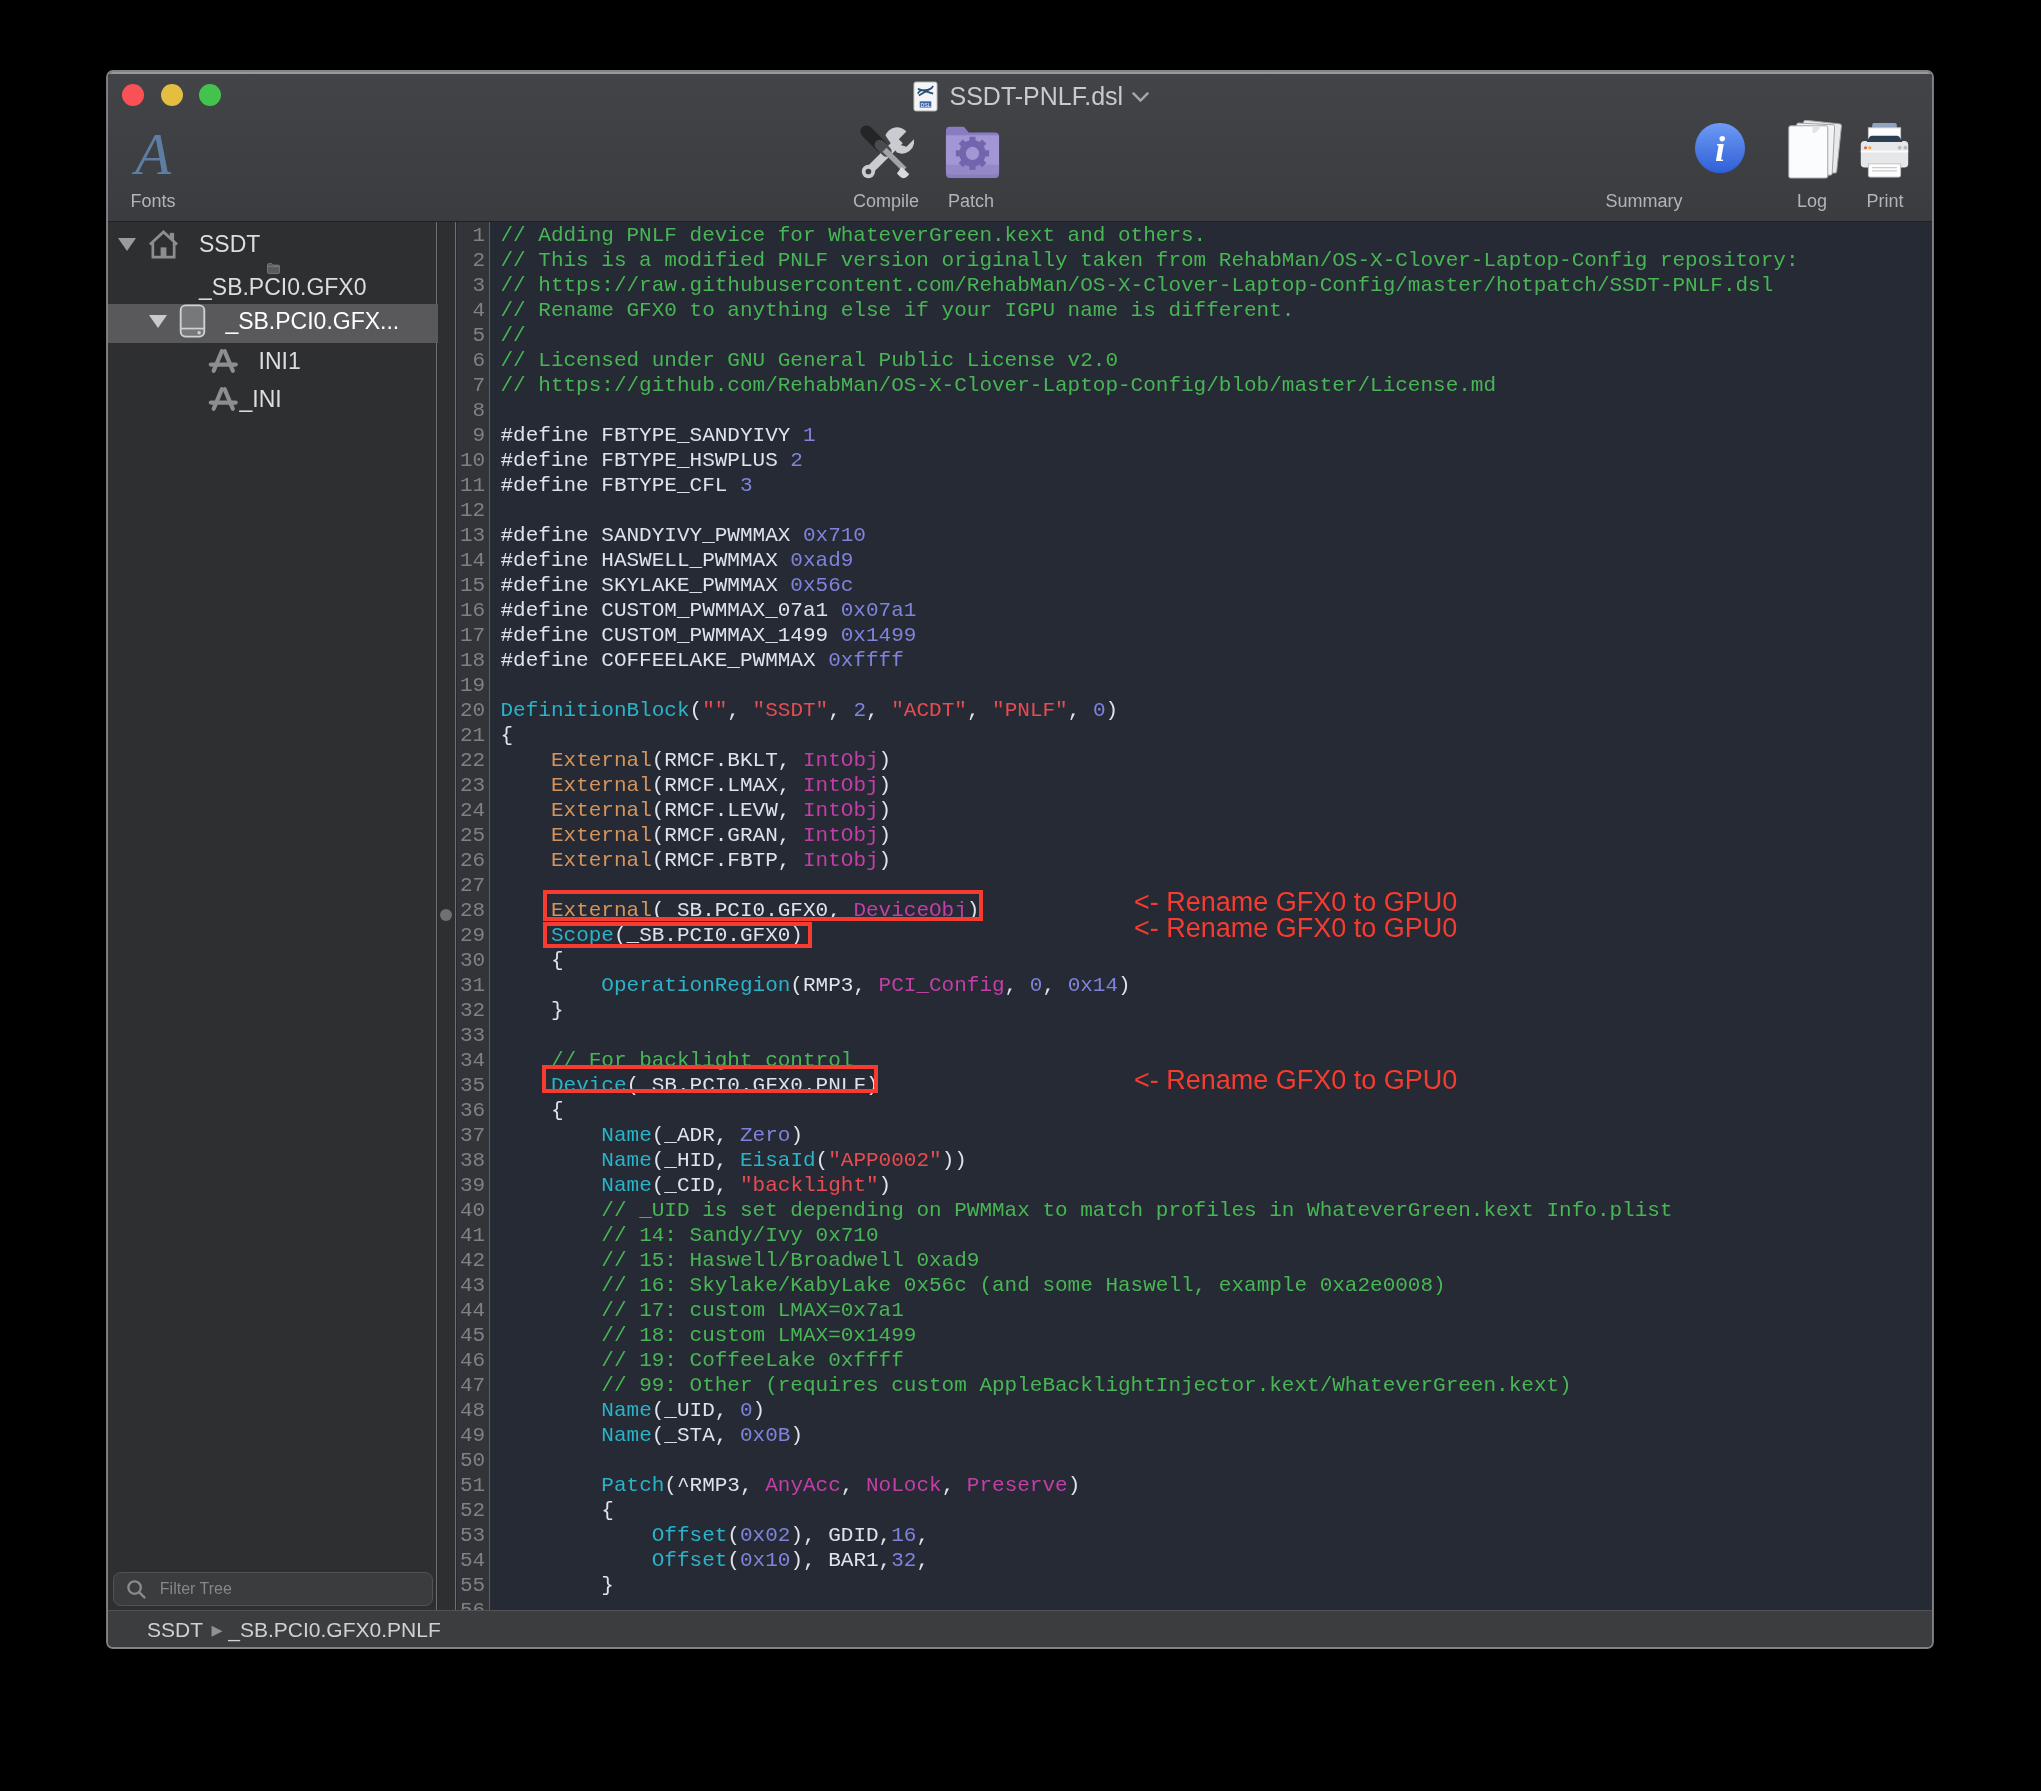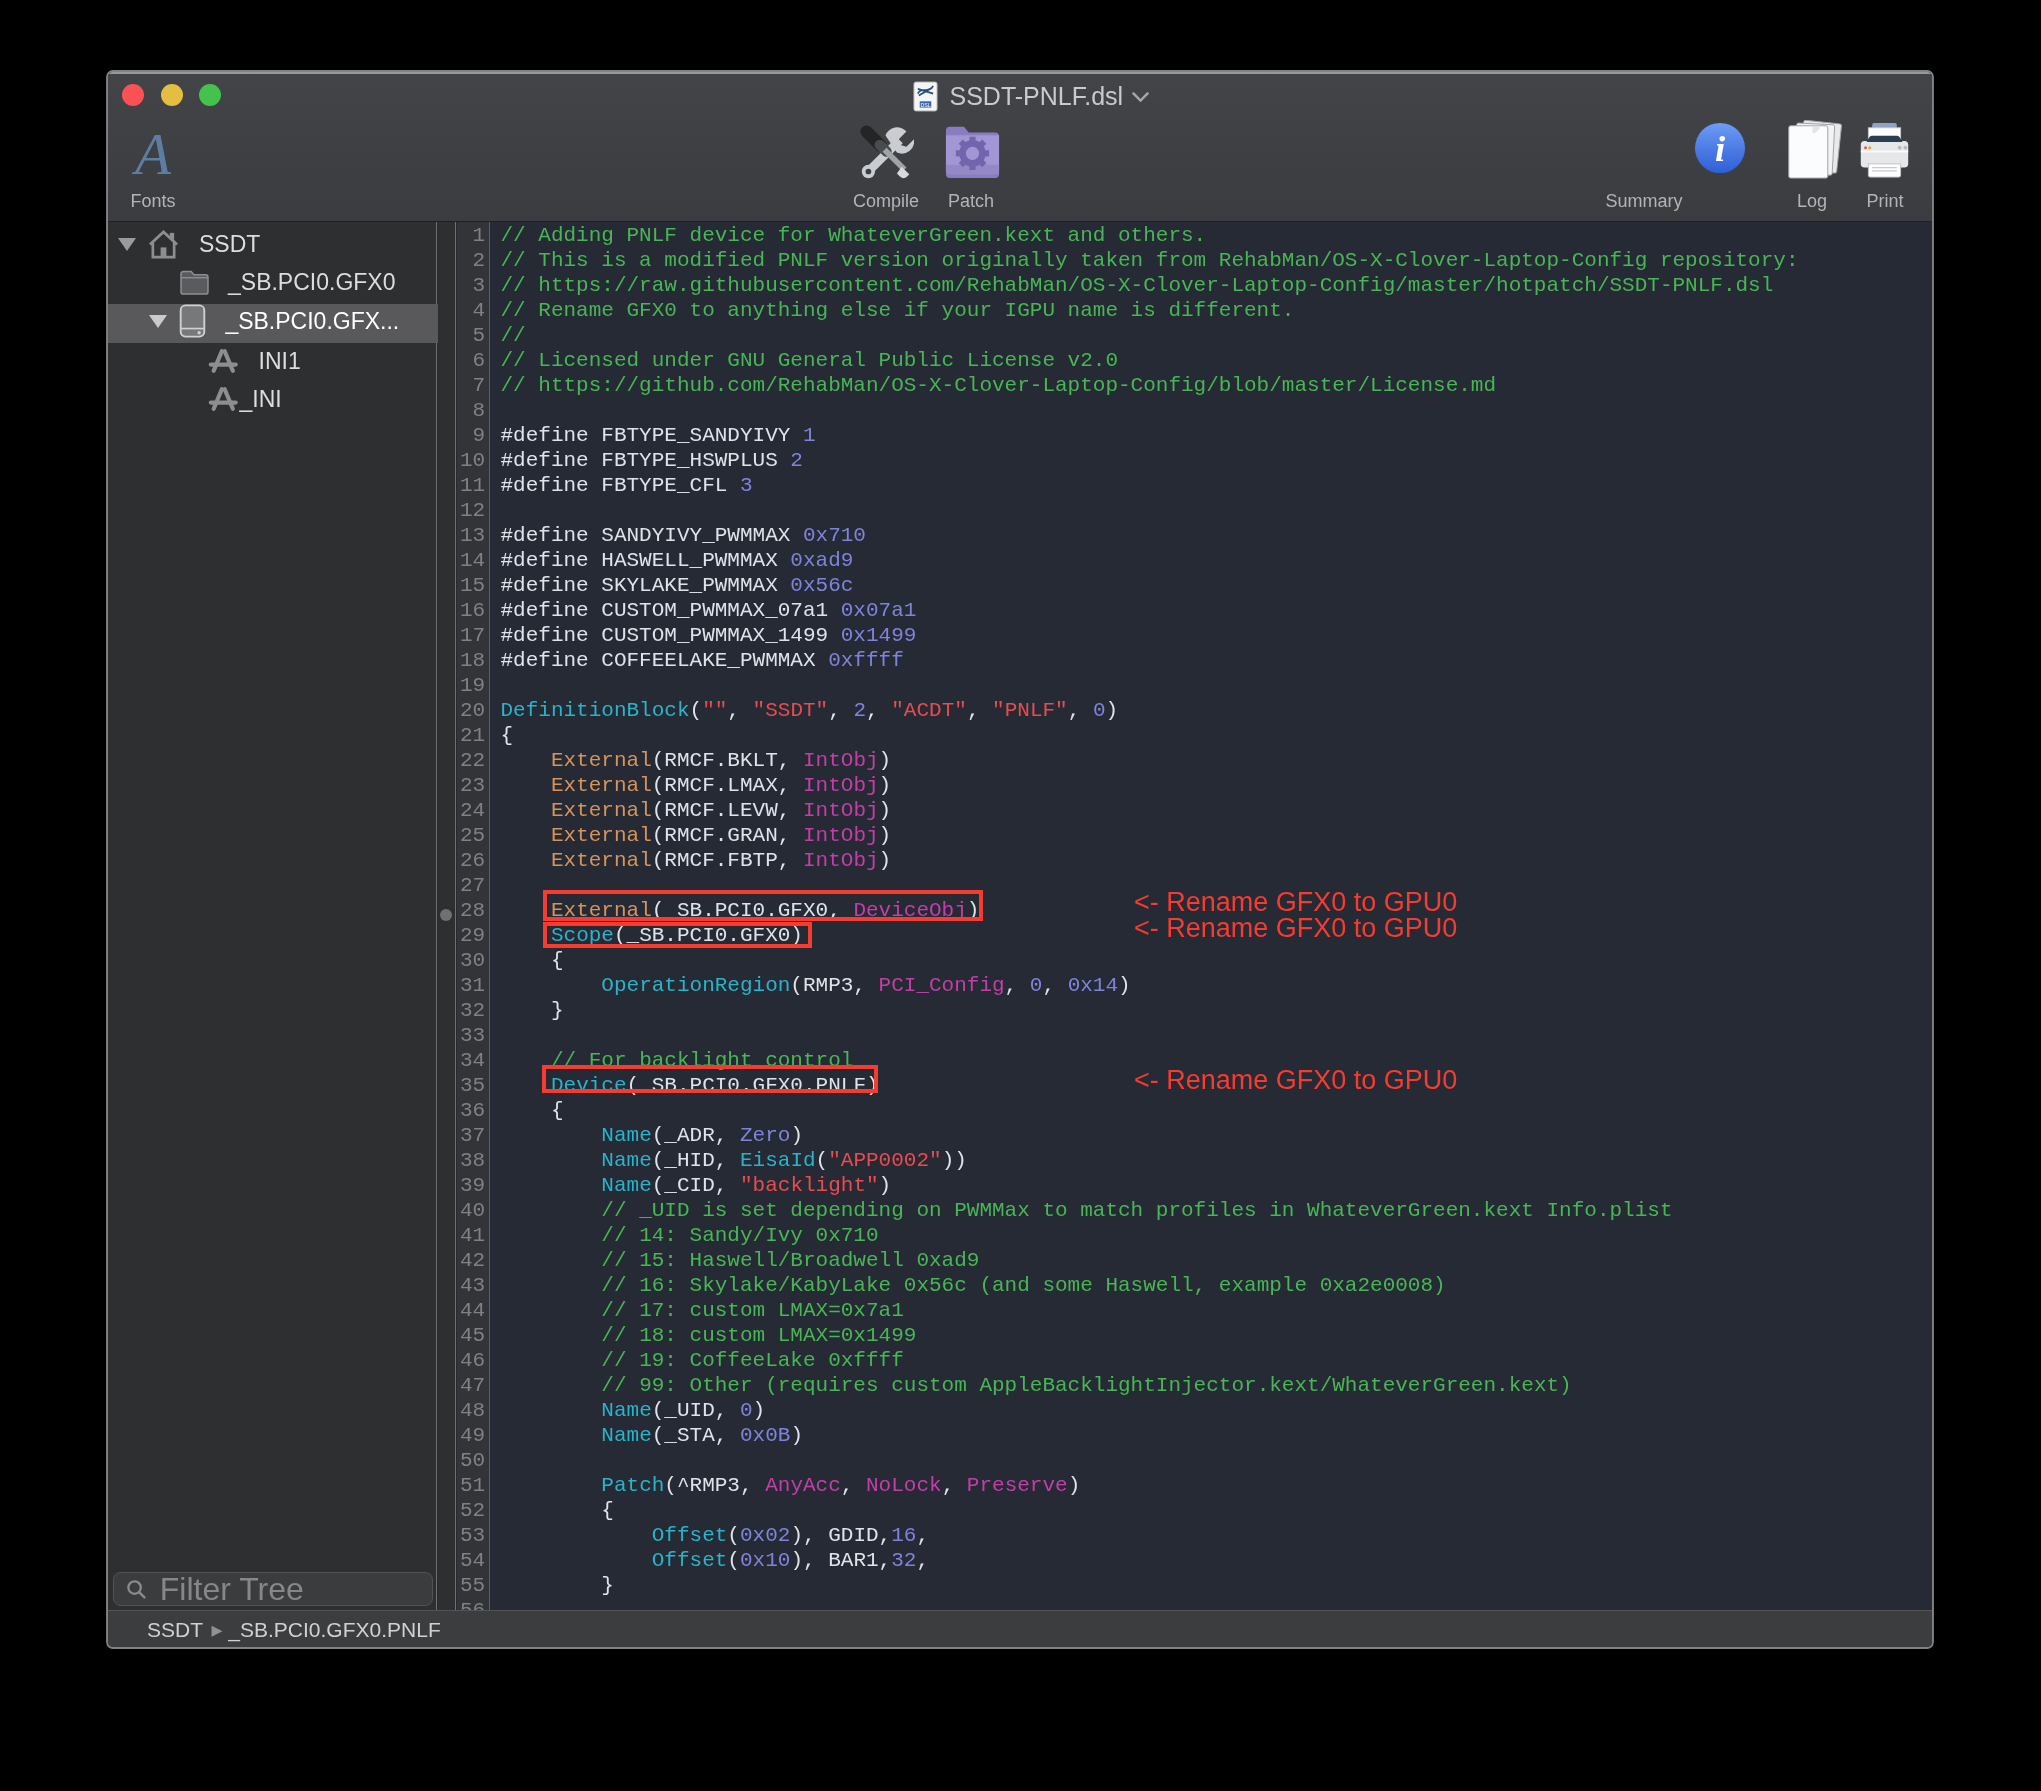--- a/index.html
+++ b/index.html
@@ -13,21 +13,21 @@
 #titlerow{position:absolute;left:805px;top:8.6px;height:32.5px;display:flex;align-items:center;}
 #title-label{font-size:25px;color:#c9cacb;margin-left:11.5px;}
 .tbi{position:absolute;}
 .tblabel{position:absolute;top:119px;font-size:18px;color:#b3b4b6;white-space:nowrap;transform:translateX(-50%);}
 
 #sidebar{position:absolute;left:0;top:150px;width:328px;height:1388px;background:#2d2f30;border-right:1.9px solid #707173;}
 #seldiv{position:absolute;left:0;top:232px;width:330px;height:39px;background:#59595c;}
 .trow{position:absolute;display:flex;align-items:center;color:#dcdddf;font-size:23px;white-space:nowrap;}
 .disc{width:0;height:0;border-left:9.6px solid transparent;border-right:9.6px solid transparent;border-top:13.4px solid #9a9b9d;}
 
-#filter{position:absolute;left:4.8px;top:1500px;width:320px;height:34px;background:#3b3c3e;border:1.9px solid #525355;border-radius:7.6px;box-sizing:border-box;display:flex;align-items:center;color:#868789;font-size:32px;}
+#filter{position:absolute;left:4.8px;top:1500px;width:320px;height:34px;background:#3b3c3e;border:1.9px solid #525355;border-radius:7.6px;box-sizing:border-box;display:flex;align-items:center;color:#868789;font-size:16px;}
 #statusbar{position:absolute;left:0;top:1538px;width:1824px;height:37px;background:#3b3d3f;border-top:1px solid #525355;display:flex;align-items:center;}
 
 #gap{position:absolute;left:330px;top:150px;width:17px;height:1388px;background:#2d2f30;border-right:1.9px solid #6f7072;}
 #gutter{position:absolute;left:349px;top:150px;width:32px;height:1388px;background:#323437;border-right:1.9px solid #5e5f61;}
 #gutnums{position:absolute;right:3.8px;top:1px;text-align:right;font-family:"Liberation Mono",monospace;font-size:21px;line-height:25px;color:#7e8185;white-space:pre;}
 #code{position:absolute;left:382px;top:150px;width:1441px;height:1632px;background:#252a34;overflow:hidden;}
 #codepre{position:absolute;left:10.5px;top:1px;margin:0;font-family:"Liberation Mono",monospace;font-size:21px;line-height:25px;color:#dfe3ea;white-space:pre;}
 .c{color:#48b654;}
 .k{color:#2ab3c9;}
 .o{color:#d6945d;}
@@ -152,21 +152,21 @@
 
   <div class="trow" style="left:9.6px;top:153px;height:38px;">
     <div class="disc"></div>
     <svg width="31" height="30" viewBox="0 0 32 31" style="margin-left:12.4px;">
       <path d="M2 16 L16 3 L30 16 M5 13.5 V29 h22 V13.5" fill="none" stroke="#8c8e90" stroke-width="2.8"></path>
       <rect x="13" y="19" width="6" height="10" fill="#8c8e90"></rect>
       <rect x="22.5" y="4" width="4.5" height="7" fill="#8c8e90"></rect>
     </svg>
     <span style="margin-left:20px;">SSDT</span>
   </div>
-  <div class="trow" style="left:72px;top:191px;height:38px;">
+  <div class="trow" style="left:72px;top:191px;height:38px;flex-direction:column;">
     <svg width="29" height="25" viewBox="0 0 30 26">
       <path d="M1 4 a2.5 2.5 0 0 1 2.5-2.5 h8 l3 3.5 h12 a2.5 2.5 0 0 1 2.5 2.5 v15 a2.5 2.5 0 0 1-2.5 2.5 h-23 a2.5 2.5 0 0 1-2.5-2.5 z" fill="#595b5e" stroke="#8c8e90" stroke-width="1.6"></path>
       <path d="M1 8 h28" stroke="#8c8e90" stroke-width="1.4"></path>
     </svg>
     <span style="margin-left:19px;">_SB.PCI0.GFX0</span>
   </div>
   <div class="trow" style="left:41px;top:230px;height:38px;color:#ffffff;">
     <div class="disc" style="border-top-color:#c9cacb;"></div>
     <svg width="27" height="34" viewBox="0 0 28 36" style="margin-left:12.4px;">
       <rect x="1.5" y="1.5" width="25" height="33" rx="5" fill="#77787a" stroke="#cfd0d2" stroke-width="2"></rect>

